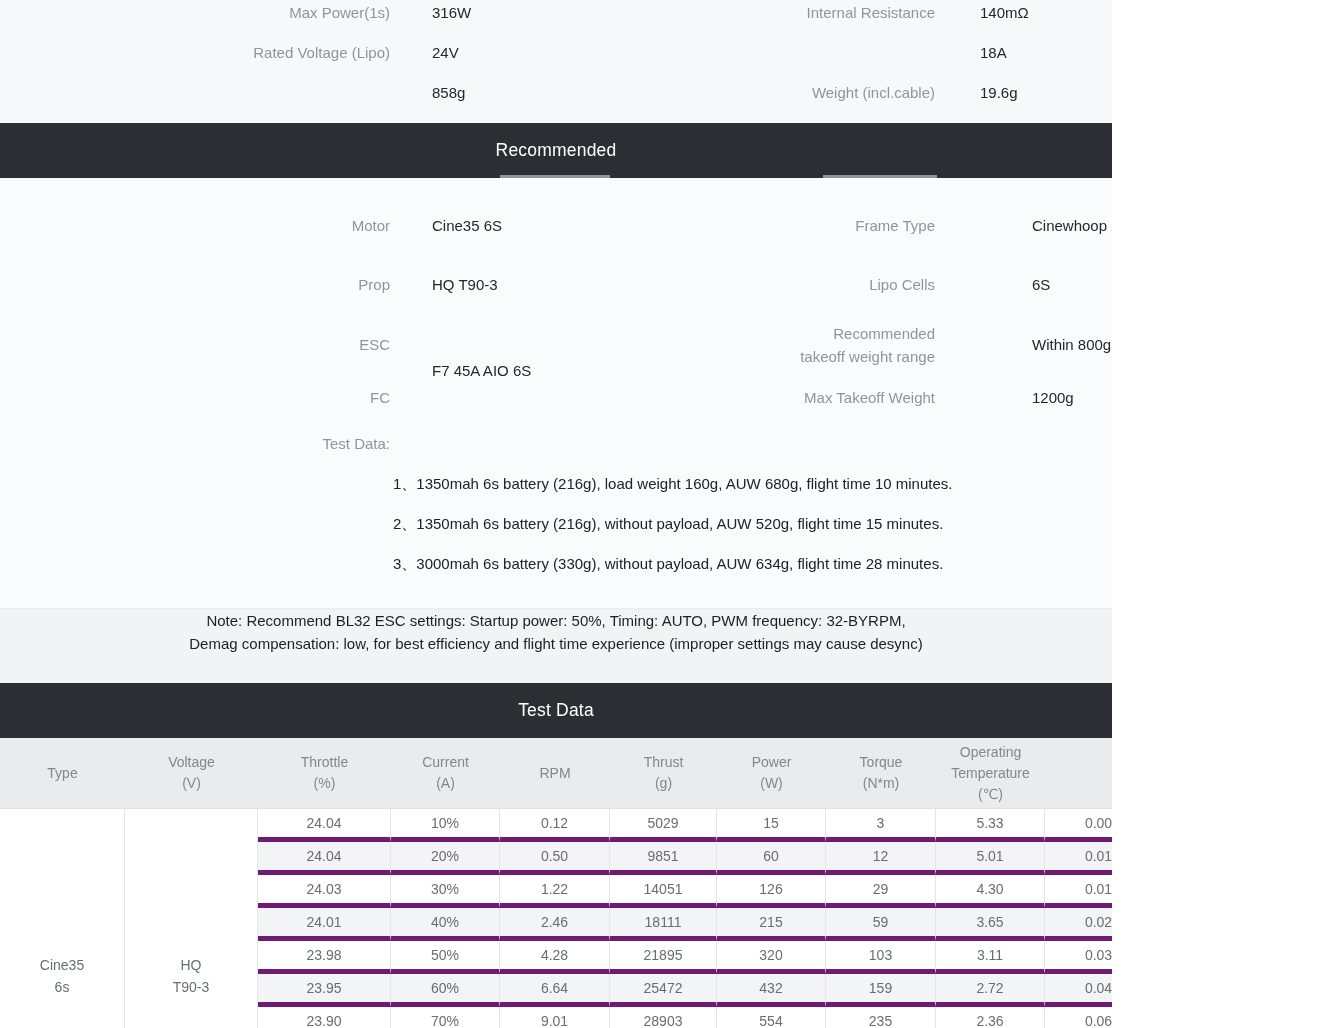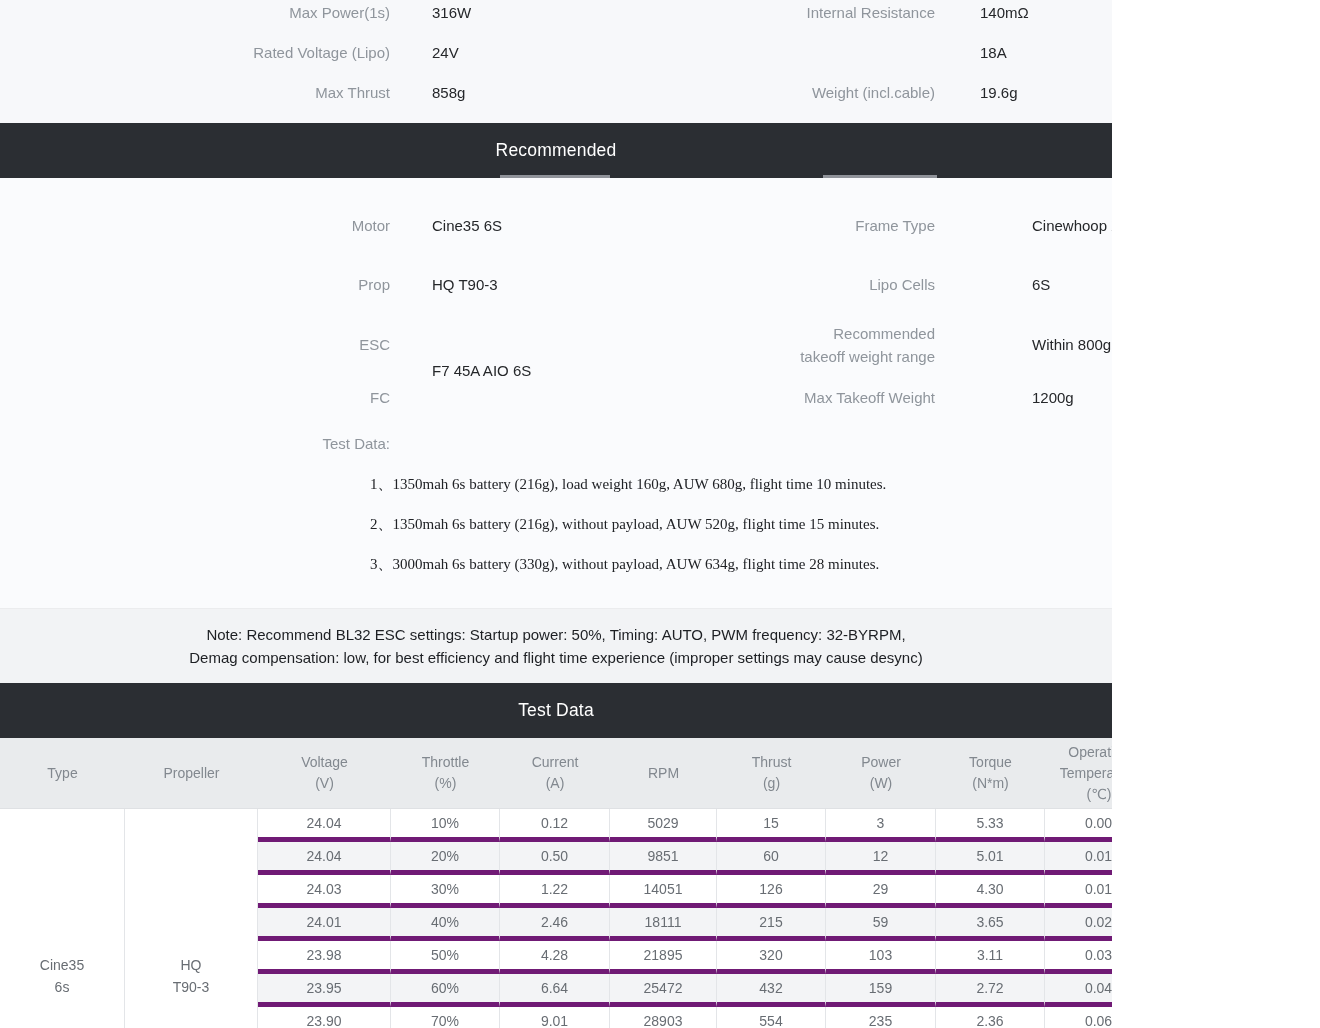--- a/index.html
+++ b/index.html
@@ -27,23 +27,23 @@
   .tab-ind.t1 { left:500px; width:110px; }
   .tab-ind.t2 { left:823px; width:114px; }
   
   .rec { position:relative; height:430px; background:#fafbfd; font-size:15px; }
   .rec .item { position:absolute; line-height:22px; white-space:nowrap; }
   .rec .rl { left:0; width:390px; text-align:right; }
   .rec .rv { left:432px; }
   .rec .rr { left:645px; width:290px; text-align:right; }
   .rec .rrv { left:1032px; }
   .rec .two-line { white-space:pre-line; line-height:23px; }
-  .rec .note-line { left:370px; color:#202226;font-family:Liberation Serif, serif; }
-  
-  .noteband { height:75px; background:#f2f3f5; border-top:1px solid #ebecee; text-align:center; padding-top:14px; }
+  .rec .note-line { left:393px; color:#202226; }
+  
+  .noteband { height:75px; background:#f2f3f5; border-top:1px solid #ebecee; text-align:center; }
   .noteband .nline { font-size:15px; color:#1d1f23; line-height:23px; }
   
   .thead {
     height:71px; background:#e9ebed; border-bottom:1px solid #dfe1e4;
     display:grid; grid-template-columns:125px 133px 133px 109px 110px 107px 109px 110px 109px 108px 167px;
   }
   .th {
     display:flex; align-items:center; justify-content:center; text-align:center;
     white-space:pre-line; font-size:14px; color:#82888f; line-height:21px;
   }
@@ -75,21 +75,20 @@
       <span class="pos l-val-col val">316W</span>
       <span class="pos r-lbl-col lbl">Internal Resistance</span>
       <span class="pos r-val-col val">140mΩ</span>
     </div>
     <div class="spec-row">
       <span class="pos l-lbl-col lbl">Rated Voltage (Lipo)</span>
       <span class="pos l-val-col val">24V</span>
       <span class="pos r-val-col val">18A</span>
     </div>
     <div class="spec-row">
-      <span class="pos l-lbl-col lbl">Max Thrust</span>
       <span class="pos l-val-col val">858g</span>
       <span class="pos r-lbl-col lbl">Weight (incl.cable)</span>
       <span class="pos r-val-col val">19.6g</span>
     </div>
   </div>
 
   <div class="bar">
     <span class="bar-title">Recommended</span>
     <span class="tab-ind t1"></span>
     <span class="tab-ind t2"></span>
@@ -128,21 +127,20 @@
     <div class="nline">Note: Recommend BL32 ESC settings: Startup power: 50%, Timing: AUTO, PWM frequency: 32-BYRPM,</div>
     <div class="nline">Demag compensation: low, for best efficiency and flight time experience (improper settings may cause desync)</div>
   </div>
 
   <div class="bar">
     <span class="bar-title">Test Data</span>
   </div>
 
   <div class="thead">
     <div class="th">Type</div>
-    <div class="th">Propeller</div>
     <div class="th" style="white-space: pre-line;">Voltage
 (V)</div>
     <div class="th" style="white-space: pre-line;">Throttle
 (%)</div>
     <div class="th" style="white-space: pre-line;">Current
 (A)</div>
     <div class="th">RPM</div>
     <div class="th" style="white-space: pre-line;">Thrust
 (g)</div>
     <div class="th" style="white-space: pre-line;">Power

